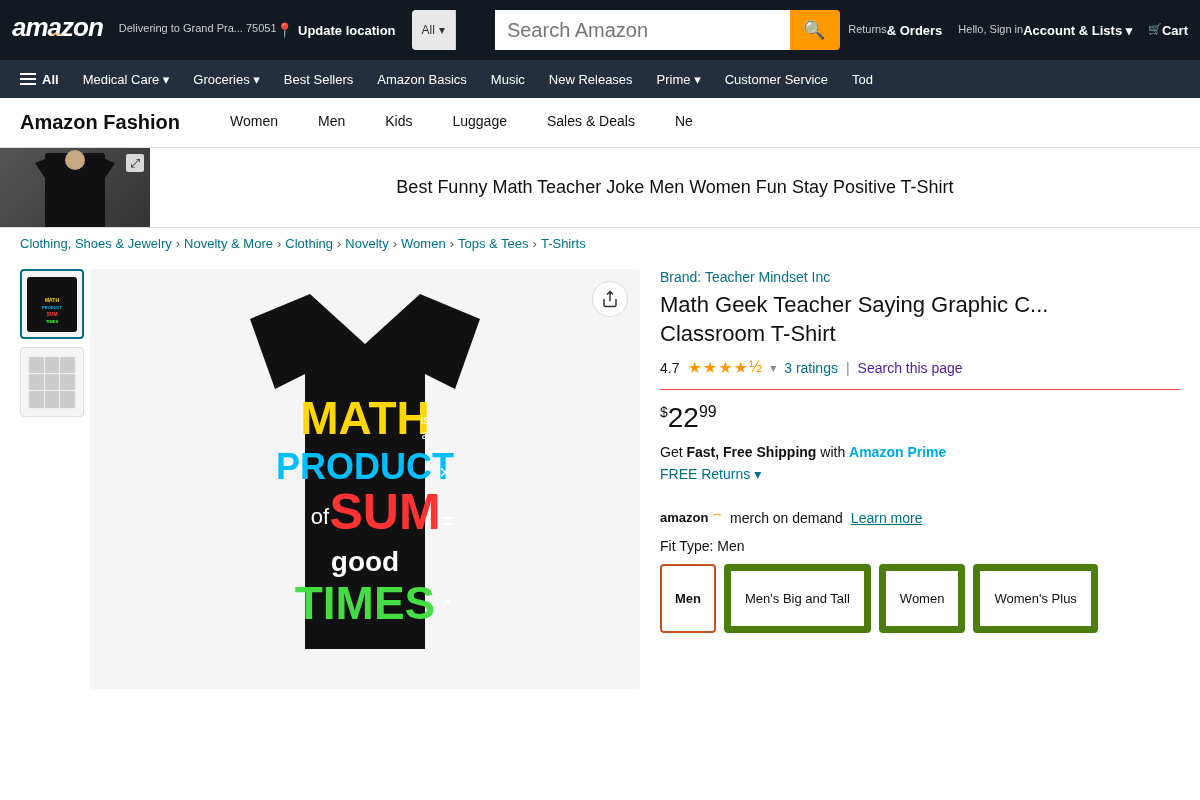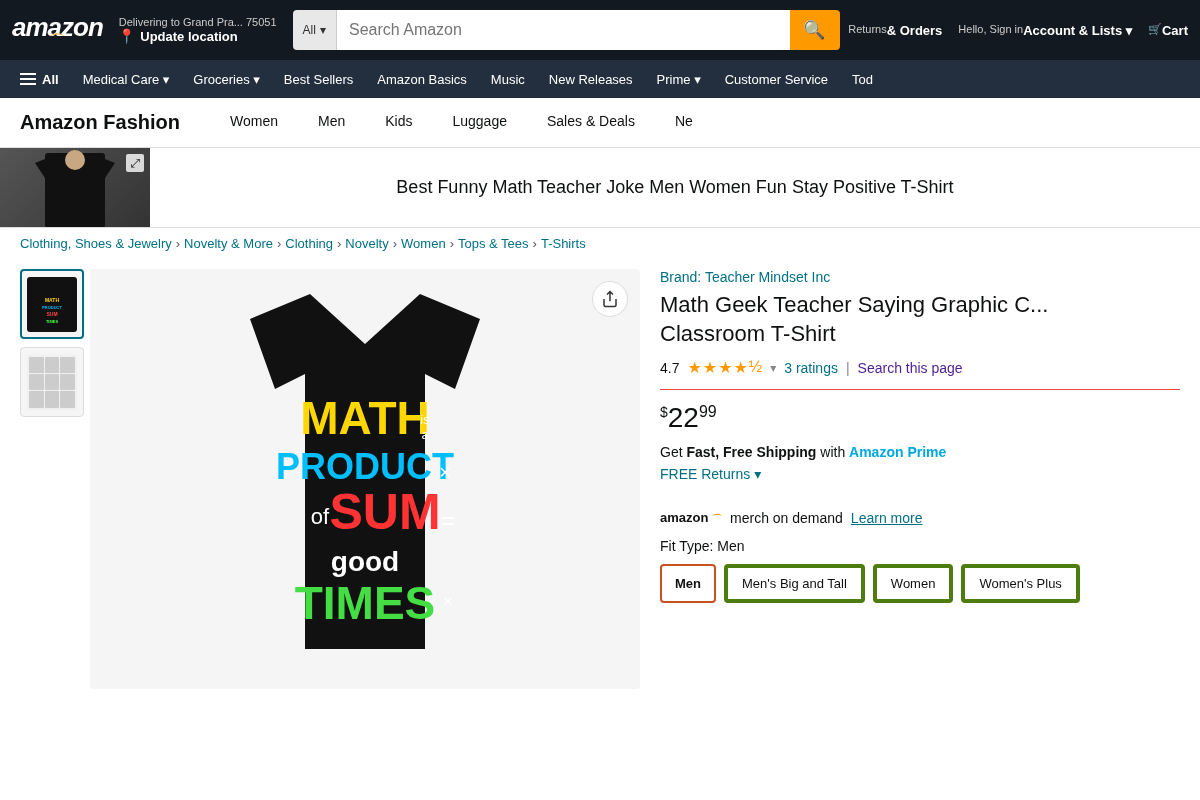--- a/index.html
+++ b/index.html
@@ -30,21 +30,20 @@
       line-height: 1;
     }
     .logo-smile {
       color: #FF9900;
       font-size: 18px;
       line-height: 0.5;
       margin-top: -2px;
     }
     .delivery-info {
       display: flex;
-      flex-direction: column;
       color: #ccc;
       font-size: 12px;
       margin-right: 8px;
       min-width: 140px;
     }
     .delivery-info .location-line {
       display: flex;
       align-items: center;
       gap: 4px;
       color: #fff;
@@ -69,23 +68,24 @@
       cursor: pointer;
       display: flex;
       align-items: center;
       gap: 4px;
       border-right: 1px solid #ccc;
     }
     .search-input {
       flex: 1;
       border: none;
       padding: 0 12px;
-      font-size: 16px;
+      font-size: 20px;
       outline: none;
       color: #333;
+      margin-left: 39px;
     }
     .search-btn {
       background: #FF9900;
       border: none;
       padding: 0 14px;
       cursor: pointer;
       font-size: 18px;
       color: #333;
       display: flex;
       align-items: center;
@@ -405,22 +405,22 @@
       margin-bottom: 10px;
     }
     .fit-type span { font-weight: 500; }
 
     .size-buttons {
       display: flex;
       gap: 8px;
       flex-wrap: wrap;
     }
     .size-btn {
-      padding: 8px 14px;
-      border: 4px solid #4d7c0f;
+      padding: 20px 14px;
+      border: 7px solid #4d7c0f;
       border-radius: 4px;
       background: #fff;
       cursor: pointer;
       font-size: 13px;
       color: #0F1111;
     }
     .size-btn.selected {
       border: 2px solid #C7511F;
       padding: 7px 13px;
       font-weight: bold;

